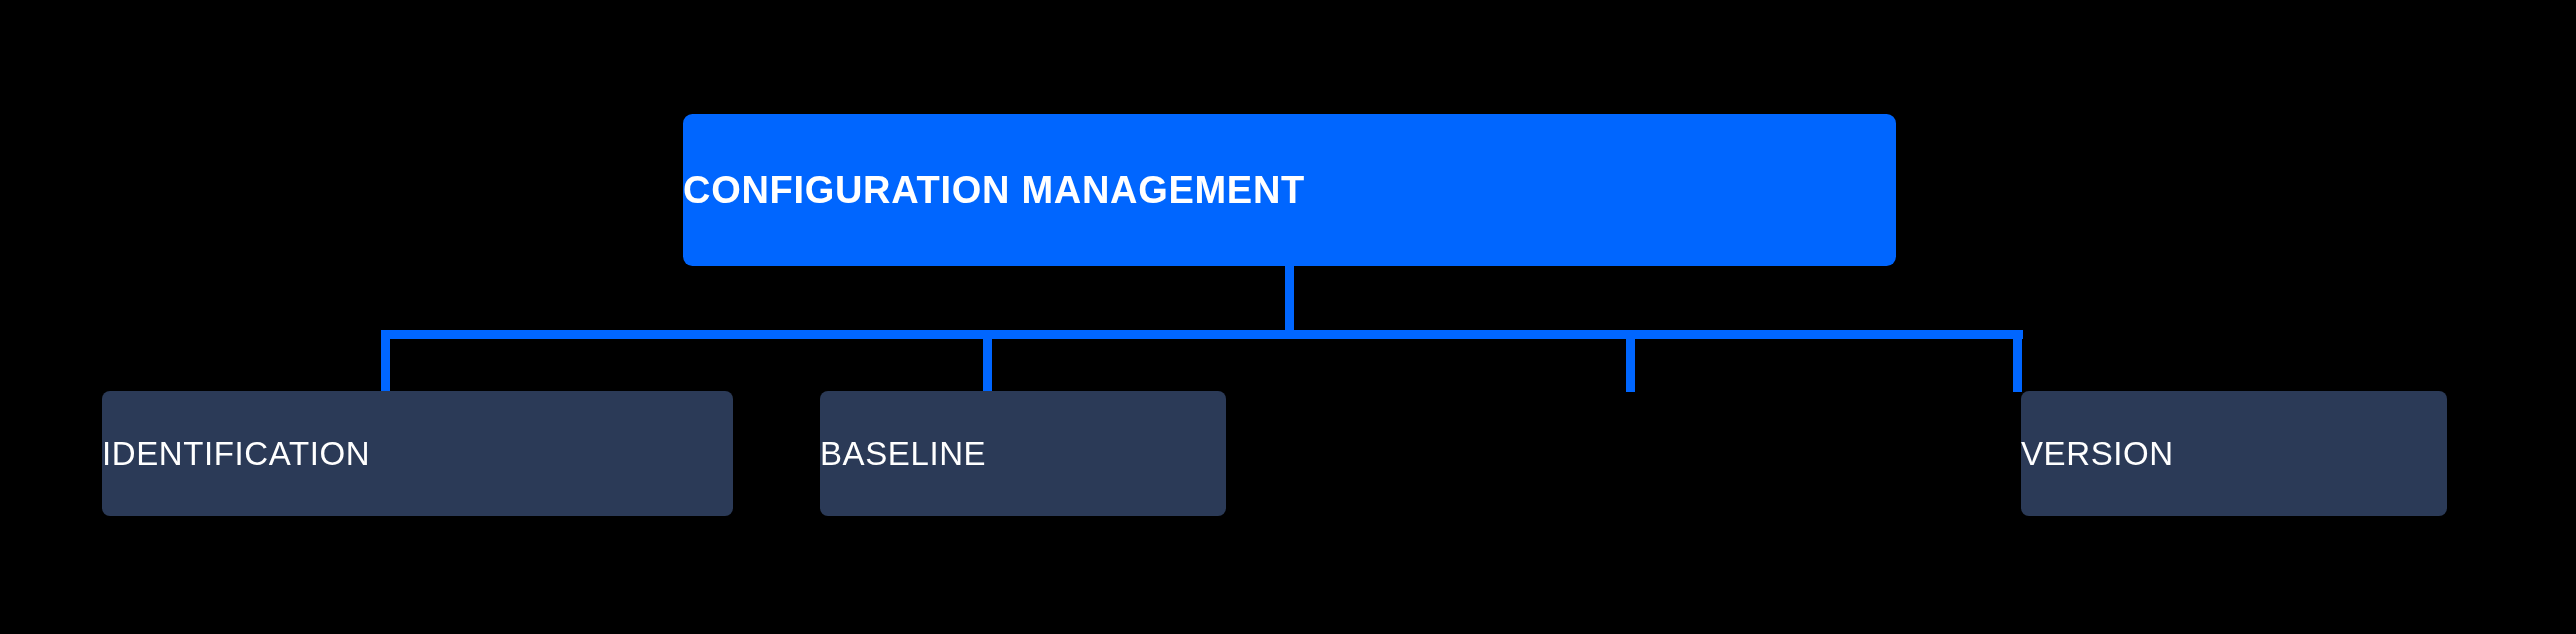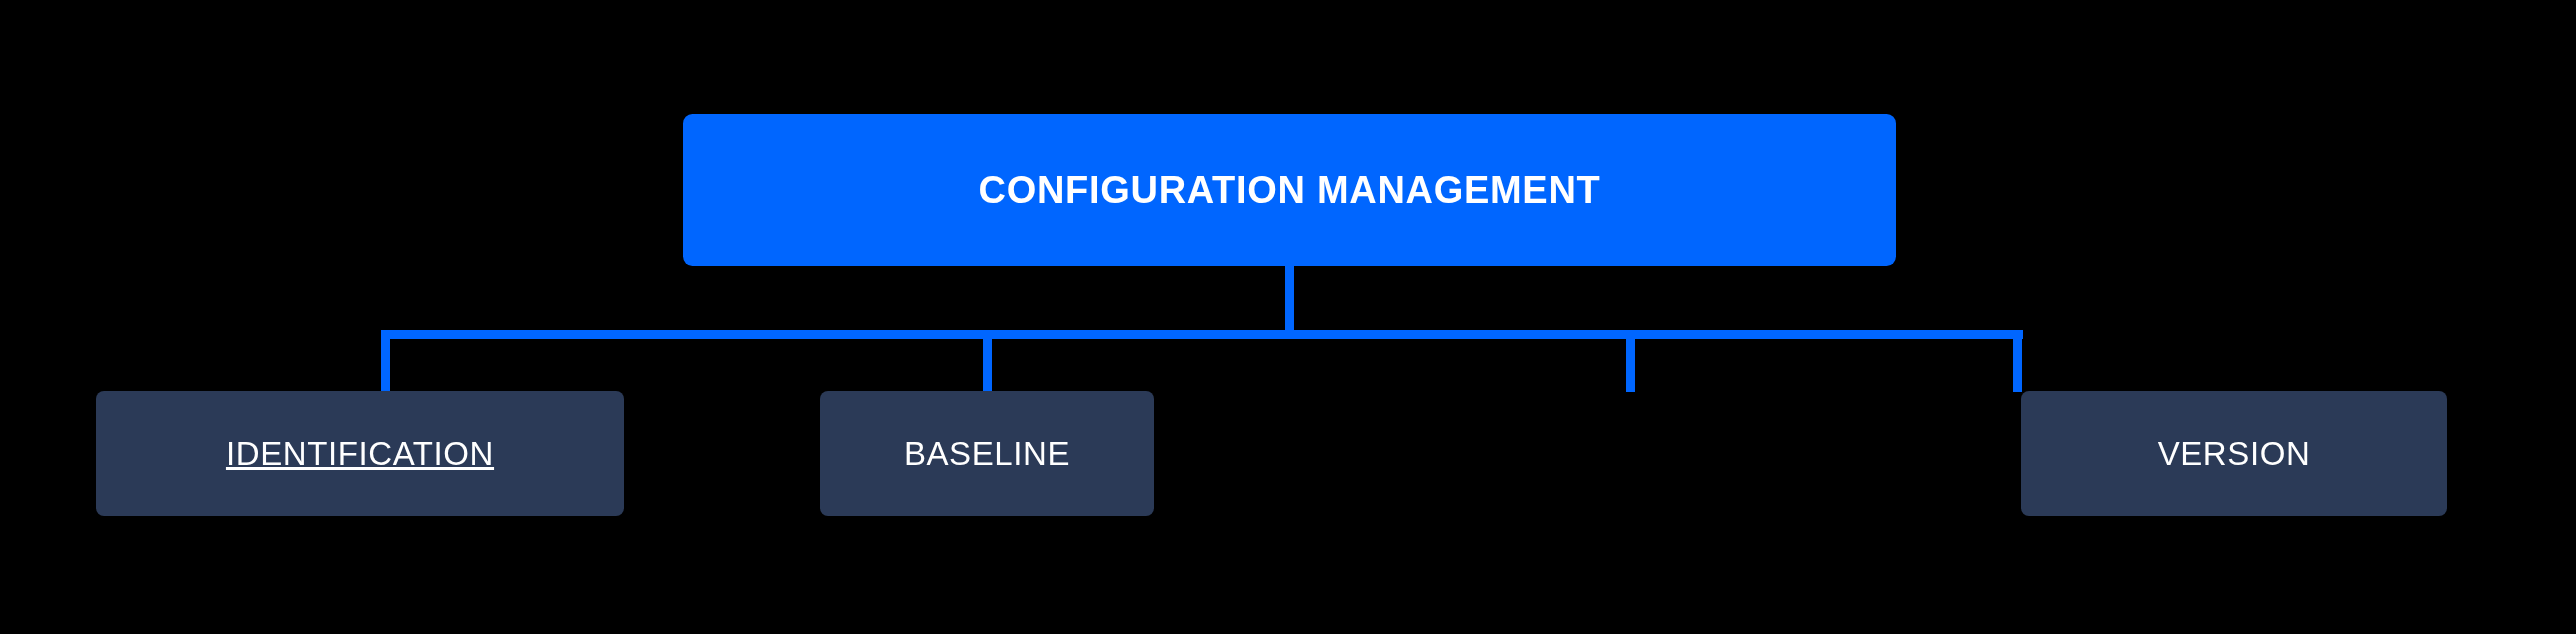--- a/index.html
+++ b/index.html
@@ -17,21 +17,21 @@
     height: 634px;
     background: #000000;
     overflow: hidden;
   }
 
   
   .node {
     position: absolute;
     display: flex;
     align-items: center;
-    justify-content: center;
+    justify-content: flex-start;
     box-sizing: border-box;
     color: #FFFFFF;
     text-align: center;
     white-space: nowrap;
     letter-spacing: 0.4px;
   }
 
   .node-root {
     left: 683px;
     top: 114px;
@@ -47,22 +47,22 @@
   .node-child {
     top: 391px;
     height: 125px;
     background: #2B3A57;
     border-radius: 8px;
     font-size: 33px;
     font-weight: 400;
     letter-spacing: 0.6px;
   }
 
-  .node-child.n0 { left: 96px;  width: 528px; text-decoration: underline; }
-  .node-child.n1 { left: 820px; width: 334px; }
+  .node-child.n0 { left: 102px;  width: 631px; }
+  .node-child.n1 { left: 820px; width: 406px; }
   .node-child.n2 { left: 1289px; width: 687px; }
   .node-child.n3 { left: 2021px; width: 426px; }
 
   .node-label {
     display: block;
     line-height: 1;
   }
 
   
   .connector {

